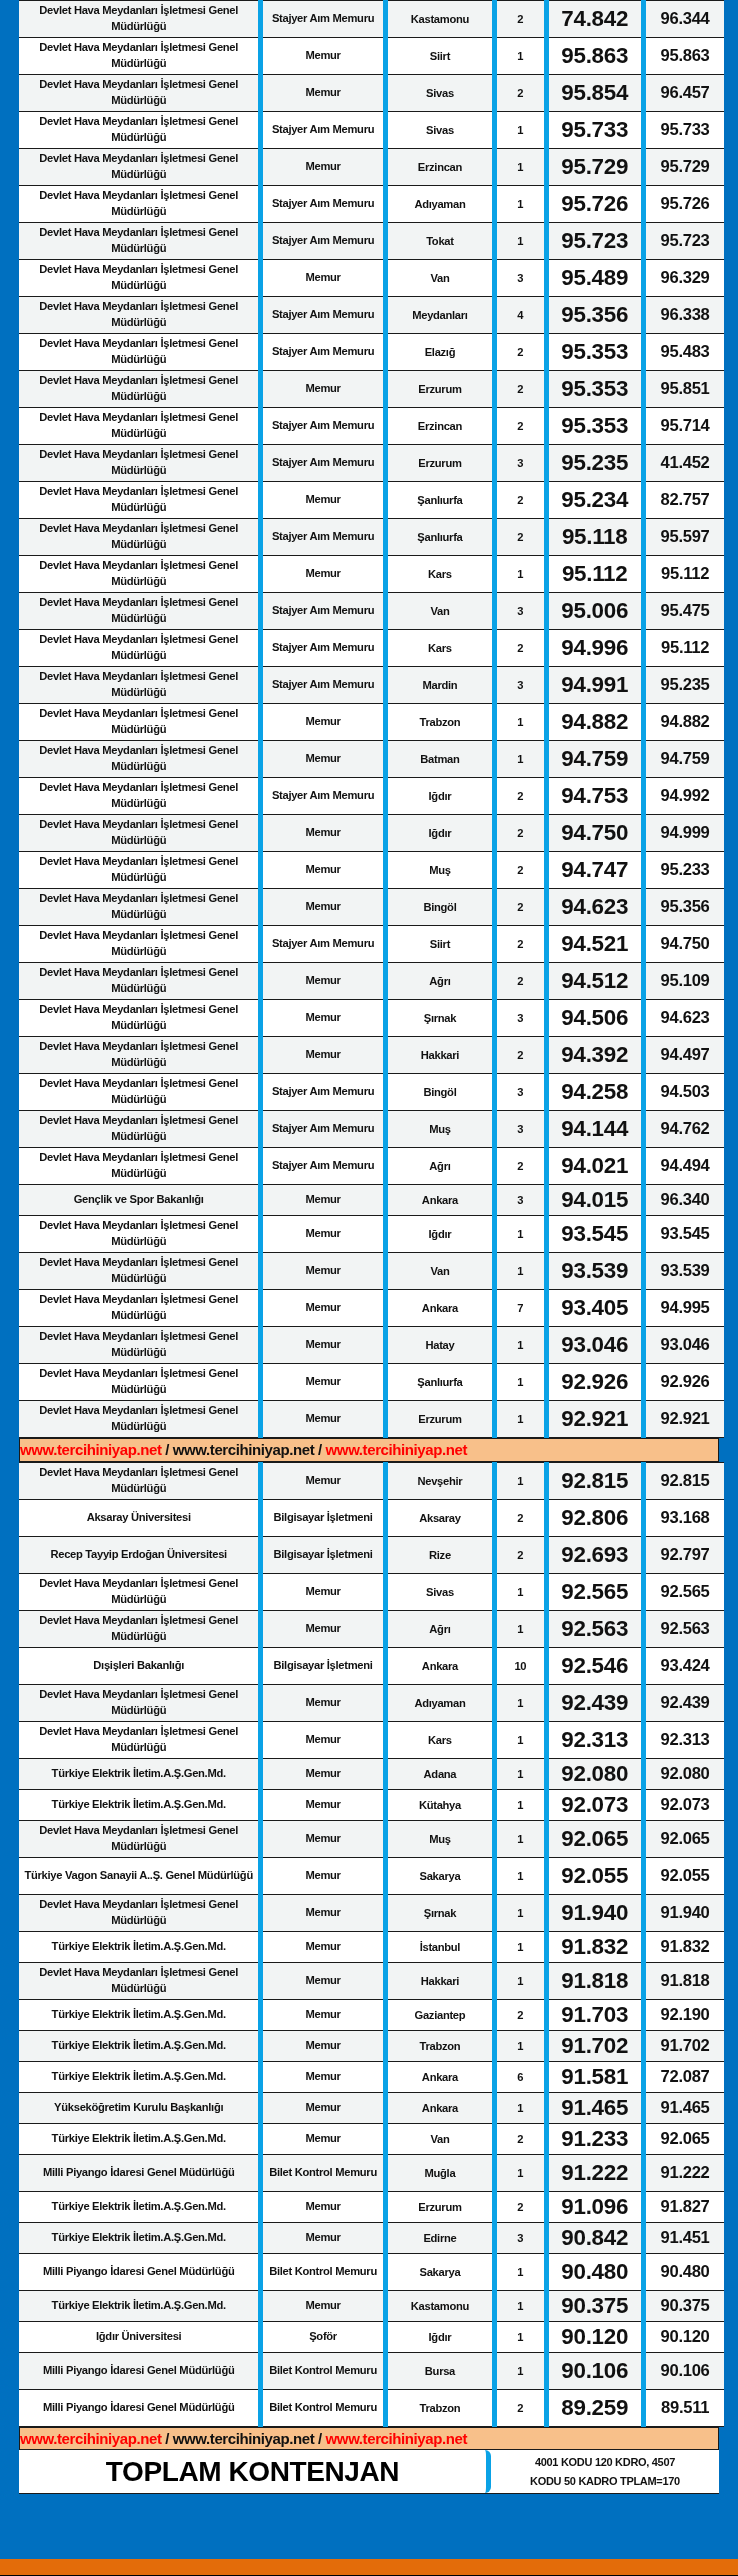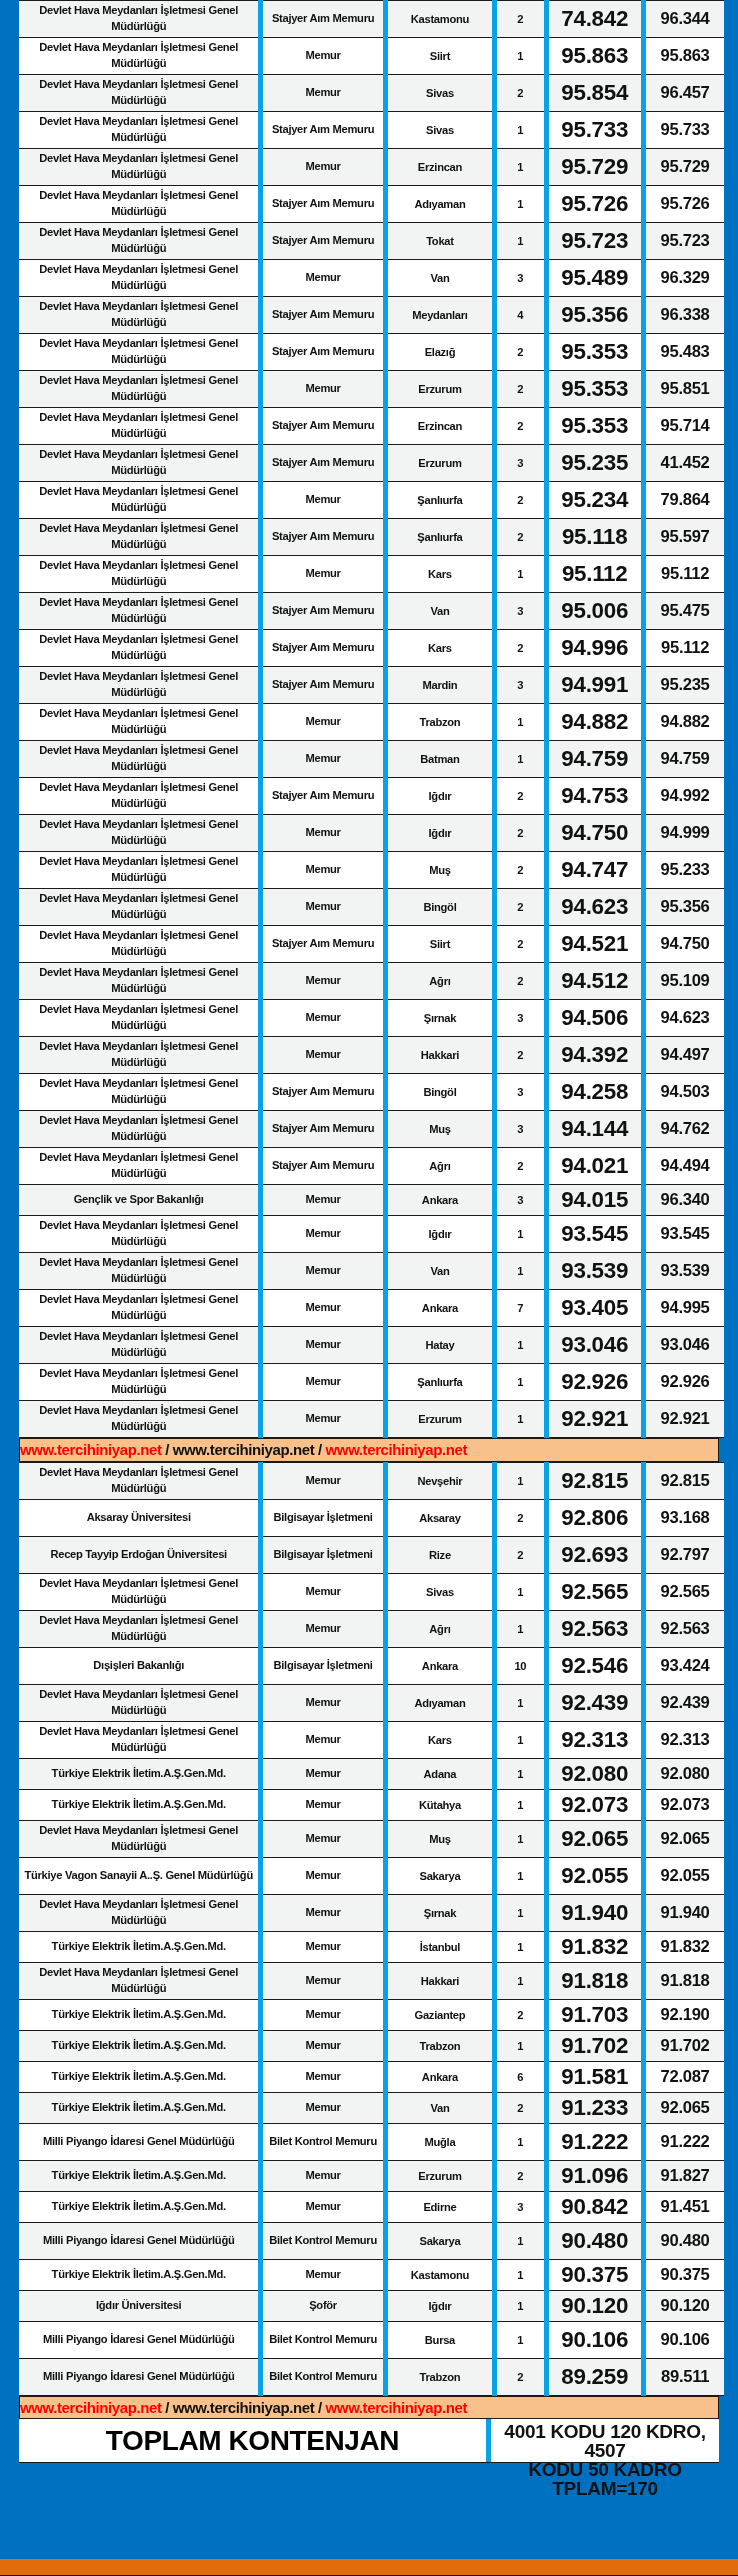--- a/index.html
+++ b/index.html
@@ -41,23 +41,24 @@
   .banner .red { color: #ff0000; }
   .banner .blk { color: #111; }
   .total-box {
     width: 700px; height: 43px; display: flex; background: #fff;
     border-bottom: 1.7px solid #1a1a1a;
   }
   .total-title {
     width: 467px; font-size: 28px; font-weight: bold; text-align: center;
     line-height: 43px; color: #000; letter-spacing: -0.4px;
     border-right: 5px solid #0aa2e6;
+    border-radius: 6px;
   }
   .total-note {
-    flex: 1; font-size: 19px; font-weight: bold; text-align: center;
+    flex: 1; font-size: 11px; font-weight: bold; text-align: center;
     line-height: 19px; padding-top: 2.5px; color: #111; letter-spacing: -0.3px;
   }
   .bottom-bar {
     position: absolute; left: 0; top: 2559px; width: 739px; height: 15.8px;
     background: #e36c0a; border-bottom: 1.7px solid #000;
   }
 </style>
 </head>
 <body>
 
@@ -167,21 +168,21 @@
           <td class="c-quota">3</td>
           <td class="c-min">95.235</td>
           <td class="c-max">41.452</td>
         </tr>
         <tr class="two">
           <td class="c-inst">Devlet Hava Meydanları İşletmesi Genel Müdürlüğü</td>
           <td class="c-title">Memur</td>
           <td class="c-city">Şanlıurfa</td>
           <td class="c-quota">2</td>
           <td class="c-min">95.234</td>
-          <td class="c-max">79.864</td>
+          <td class="c-max">82.757</td>
         </tr>
         <tr class="two">
           <td class="c-inst">Devlet Hava Meydanları İşletmesi Genel Müdürlüğü</td>
           <td class="c-title">Stajyer Aım Memuru</td>
           <td class="c-city">Şanlıurfa</td>
           <td class="c-quota">2</td>
           <td class="c-min">95.118</td>
           <td class="c-max">95.597</td>
         </tr>
         <tr class="two">
@@ -521,20 +522,28 @@
           <td class="c-min">91.702</td>
           <td class="c-max">91.702</td>
         </tr>
         <tr class="one">
           <td class="c-inst">Türkiye Elektrik İletim.A.Ş.Gen.Md.</td>
           <td class="c-title">Memur</td>
           <td class="c-city">Ankara</td>
           <td class="c-quota">6</td>
           <td class="c-min">91.581</td>
           <td class="c-max">72.087</td>
+        </tr>
+        <tr class="one">
+          <td class="c-inst">Yükseköğretim Kurulu Başkanlığı</td>
+          <td class="c-title">Memur</td>
+          <td class="c-city">Ankara</td>
+          <td class="c-quota">1</td>
+          <td class="c-min">91.465</td>
+          <td class="c-max">91.465</td>
         </tr>
         <tr class="one">
           <td class="c-inst">Türkiye Elektrik İletim.A.Ş.Gen.Md.</td>
           <td class="c-title">Memur</td>
           <td class="c-city">Van</td>
           <td class="c-quota">2</td>
           <td class="c-min">91.233</td>
           <td class="c-max">92.065</td>
         </tr>
         <tr class="two">

